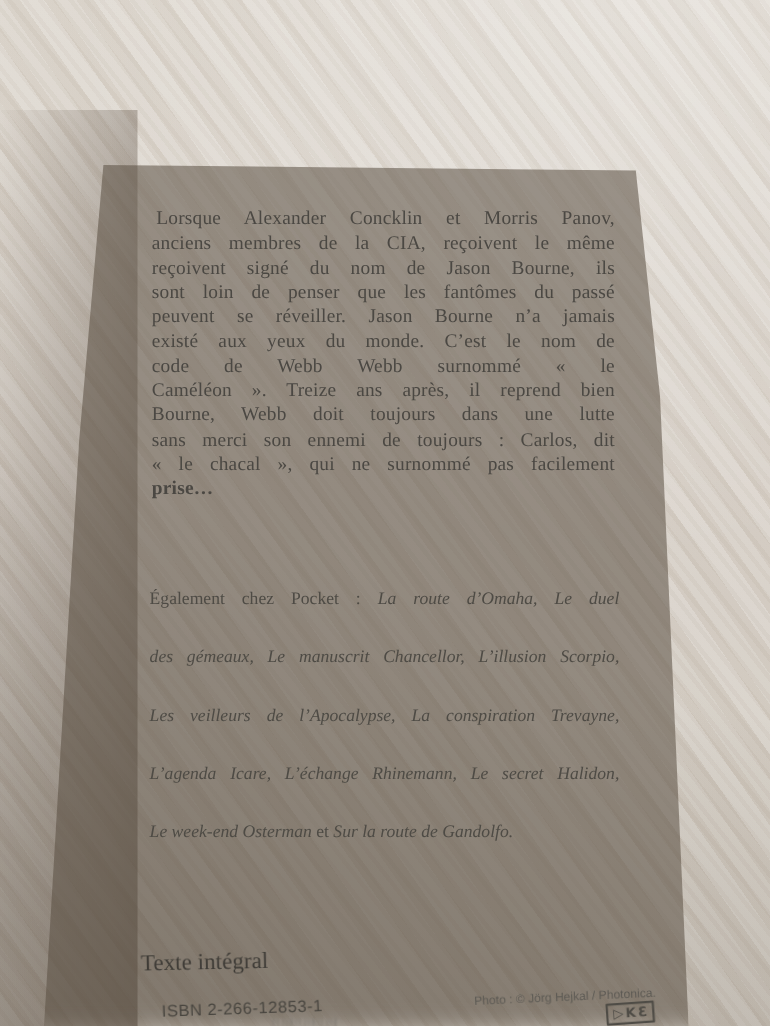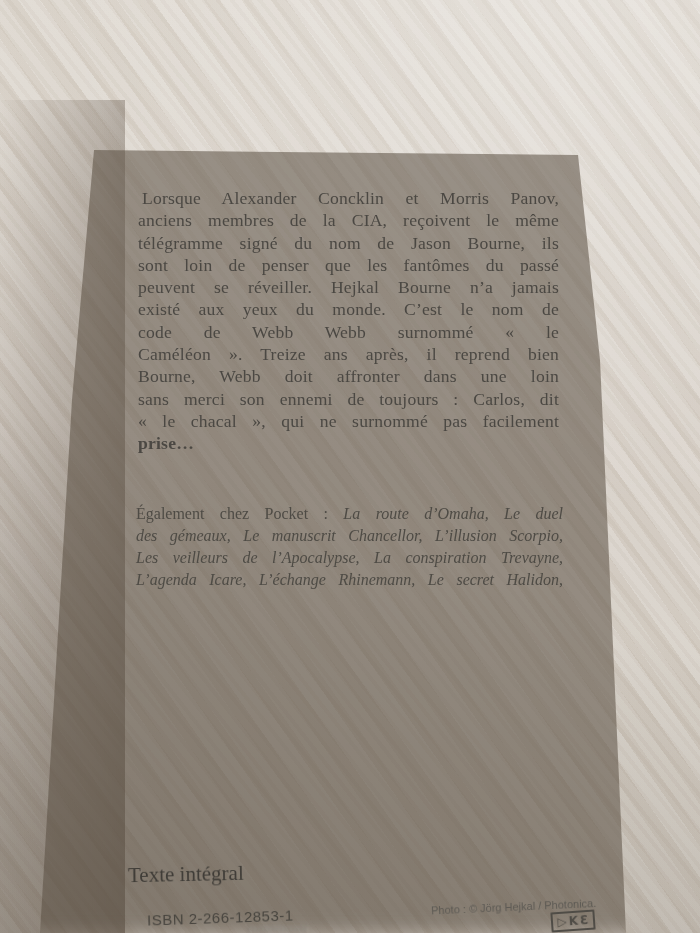--- a/index.html
+++ b/index.html
@@ -58,21 +58,21 @@
   }
   .blurb .line { text-align: justify; text-align-last: justify; text-justify: inter-word; }
   .blurb .line:first-child { text-indent: 4px; }
   .blurb .line.last { text-align-last: left; font-weight: bold; }
   .also-by {
     position: absolute; left: 136px; top: 503px; width: 427px;
     font: 16px/22px "Liberation Serif", serif;
     color: #4e4b45;
     filter: blur(0.3px);
   }
-  .also-by .line { text-align: justify; text-align-last: justify; text-justify: inter-word; }
+  .also-by .line { text-align: justify; text-align-last: justify; text-justify: inter-word; margin-top: 31px; }
   .also-by .line.last { text-align-last: left; }
   .also-by em { font-style: italic; }
   .edition-note {
     position: absolute; left: 128px; top: 862px;
     font: 21px/25px "Liberation Serif", serif;
     color: #3f3c37;
     transform: rotate(-1.2deg);
     filter: blur(0.3px);
   }
   .isbn {
@@ -116,36 +116,37 @@
 </head>
 <body>
 
 <div class="photo">
   <div class="left-shade"></div>
   <div class="cast-shadow"></div>
   <div class="book">
     <div class="blurb">
         <div class="line"><span>Lorsque Alexander Concklin et Morris Panov,</span></div>
         <div class="line"><span>anciens membres de la CIA, reçoivent le même</span></div>
-        <div class="line"><span>télégramme signé du nom de Jason Bourne, ils</span></div>
+        <div class="line"><span>reçoivent signé du nom de Jason Bourne, ils</span></div>
         <div class="line"><span>sont loin de penser que les fantômes du passé</span></div>
-        <div class="line"><span>peuvent se réveiller. Hejkal Bourne n’a jamais</span></div>
+        <div class="line"><span>peuvent se réveiller. Jason Bourne n’a jamais</span></div>
         <div class="line"><span>existé aux yeux du monde. C’est le nom de</span></div>
         <div class="line"><span>code de Webb Webb surnommé « le</span></div>
         <div class="line"><span>Caméléon ». Treize ans après, il reprend bien</span></div>
-        <div class="line"><span>Bourne, Webb doit affronter dans une loin</span></div>
+        <div class="line"><span>Bourne, Webb doit toujours dans une lutte</span></div>
         <div class="line"><span>sans merci son ennemi de toujours : Carlos, dit</span></div>
         <div class="line"><span>« le chacal », qui ne surnommé pas facilement</span></div>
         <div class="line last"><span>prise…</span></div>
       </div>
     <div class="also-by">
         <div class="line"><span>Également chez Pocket : </span><em>La route d’Omaha, Le duel</em></div>
         <div class="line"><em>des gémeaux, Le manuscrit Chancellor, L’illusion Scorpio,</em></div>
         <div class="line"><em>Les veilleurs de l’Apocalypse, La conspiration Trevayne,</em></div>
         <div class="line"><em>L’agenda Icare, L’échange Rhinemann, Le secret Halidon,</em></div>
+        <div class="line last"><em>Le week-end Osterman</em><span> et </span><em>Sur la route de Gandolfo.</em></div>
       </div>
     <div class="edition-note">Texte intégral</div>
     <div class="isbn">ISBN 2-266-12853-1</div>
     <div class="barcode-hint"></div>
     <div class="photo-credit">Photo : © Jörg Hejkal / Photonica.</div>
     <div class="publisher-logo">
       <span>▷KƐ</span>
     </div>
   </div>
 </div>

